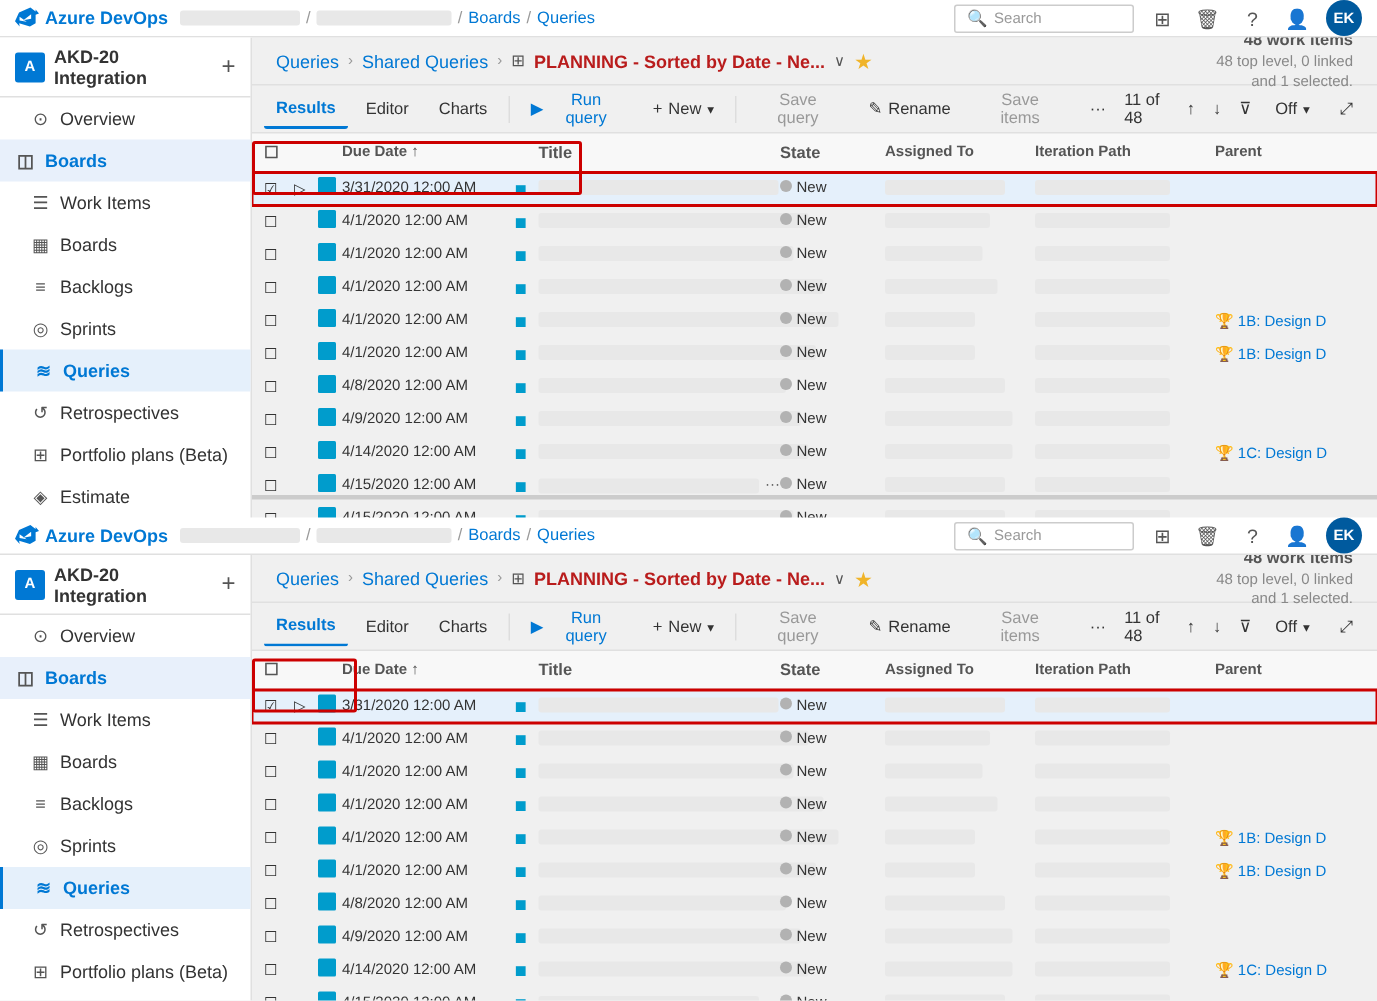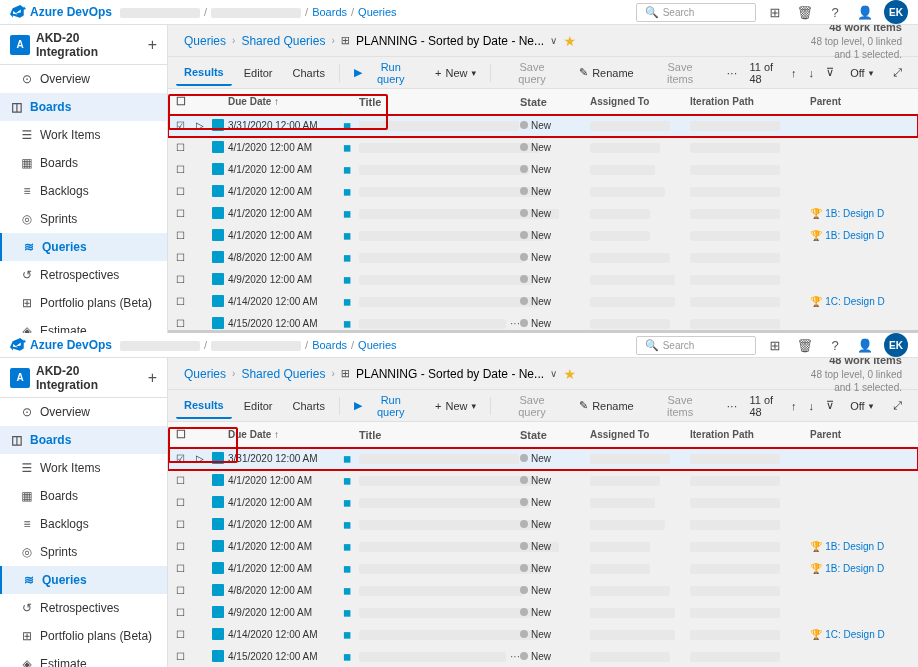--- a/index.html
+++ b/index.html
@@ -1,18 +1,18 @@
 <!DOCTYPE html>
 <html><head>
   <meta charset="utf-8">
   <style>
     * { box-sizing: border-box; margin: 0; padding: 0; }
     body { font-family: 'Segoe UI', Arial, sans-serif; font-size: 12px; background: #f0f0f0; overflow: hidden; }
     
-    .screenshot-wrapper { width: 918px; height: 667px; overflow: hidden; display: flex; flex-direction: column; gap: 0; }
+    .screenshot-wrapper { width: 918px; height: 667px; overflow: hidden; display: flex; flex-direction: column; gap: 12px; }
     
     
     .top-bar { height: 30px; background: #fff; border-bottom: 1px solid #e0e0e0; display: flex; align-items: center; padding: 0 10px; gap: 8px; font-size: 11px; color: #444; width: 100%; }
     .top-bar .brand { display: flex; align-items: center; gap: 4px; color: #0078d4; font-weight: 600; font-size: 12px; }
     .breadcrumb { display: flex; align-items: center; gap: 4px; flex: 1; color: #666; font-size: 11px; }
     .breadcrumb span { color: #333; }
     .breadcrumb .sep { color: #999; }
     .top-right { display: flex; align-items: center; gap: 8px; }
     .search-box { border: 1px solid #ccc; border-radius: 2px; padding: 2px 8px; width: 120px; font-size: 11px; display: flex; align-items: center; gap: 4px; color: #999; }
     .icon-btn { width: 22px; height: 22px; display: flex; align-items: center; justify-content: center; color: #555; cursor: pointer; font-size: 13px; }
@@ -29,21 +29,21 @@
     .sidebar-item .item-icon { font-size: 12px; color: #555; width: 14px; text-align: center; }
     .sidebar-item.active .item-icon { color: #0078d4; }
     
     
     .main-content { flex: 1; display: flex; flex-direction: column; overflow: hidden; }
     
     
     .query-breadcrumb { height: 32px; display: flex; align-items: center; padding: 0 16px; gap: 6px; font-size: 12px; color: #666; border-bottom: 1px solid #e0e0e0; }
     .query-breadcrumb .qbc-link { color: #0078d4; cursor: pointer; }
     .query-breadcrumb .qbc-sep { color: #999; font-size: 10px; }
-    .query-breadcrumb .qbc-title { color: #000000; font-weight: 400; }
+    .query-breadcrumb .qbc-title { color: #b91c1c; font-weight: 700; }
     .query-breadcrumb .qbc-dropdown { color: #555; font-size: 10px; cursor: pointer; }
     .query-breadcrumb .star { color: #f0b429; font-size: 14px; }
     .query-breadcrumb .work-items-count { margin-left: auto; font-size: 11px; color: #555; text-align: right; line-height: 1.3; }
     
     
     .toolbar { height: 32px; display: flex; align-items: center; padding: 0 8px; gap: 4px; border-bottom: 1px solid #e0e0e0; }
     .toolbar-btn { height: 26px; display: flex; align-items: center; gap: 4px; padding: 0 8px; border: none; background: none; color: #333; font-size: 11px; cursor: pointer; border-radius: 2px; }
     .toolbar-btn.primary { color: #0078d4; }
     .toolbar-btn .chevron { font-size: 9px; }
     .toolbar-separator { width: 1px; height: 18px; background: #ddd; margin: 0 2px; }

